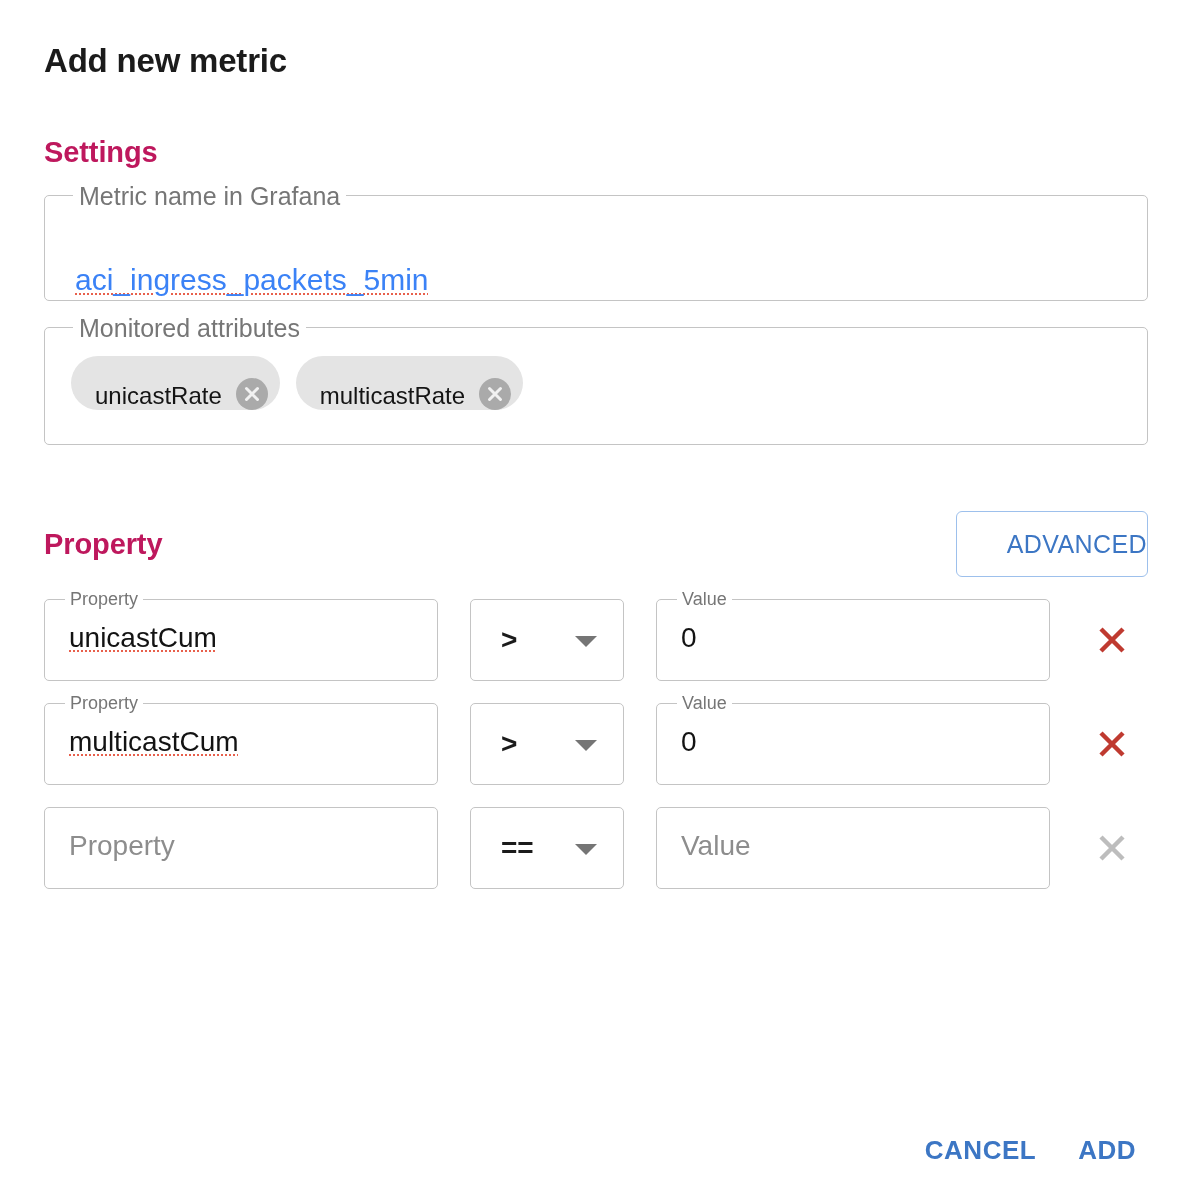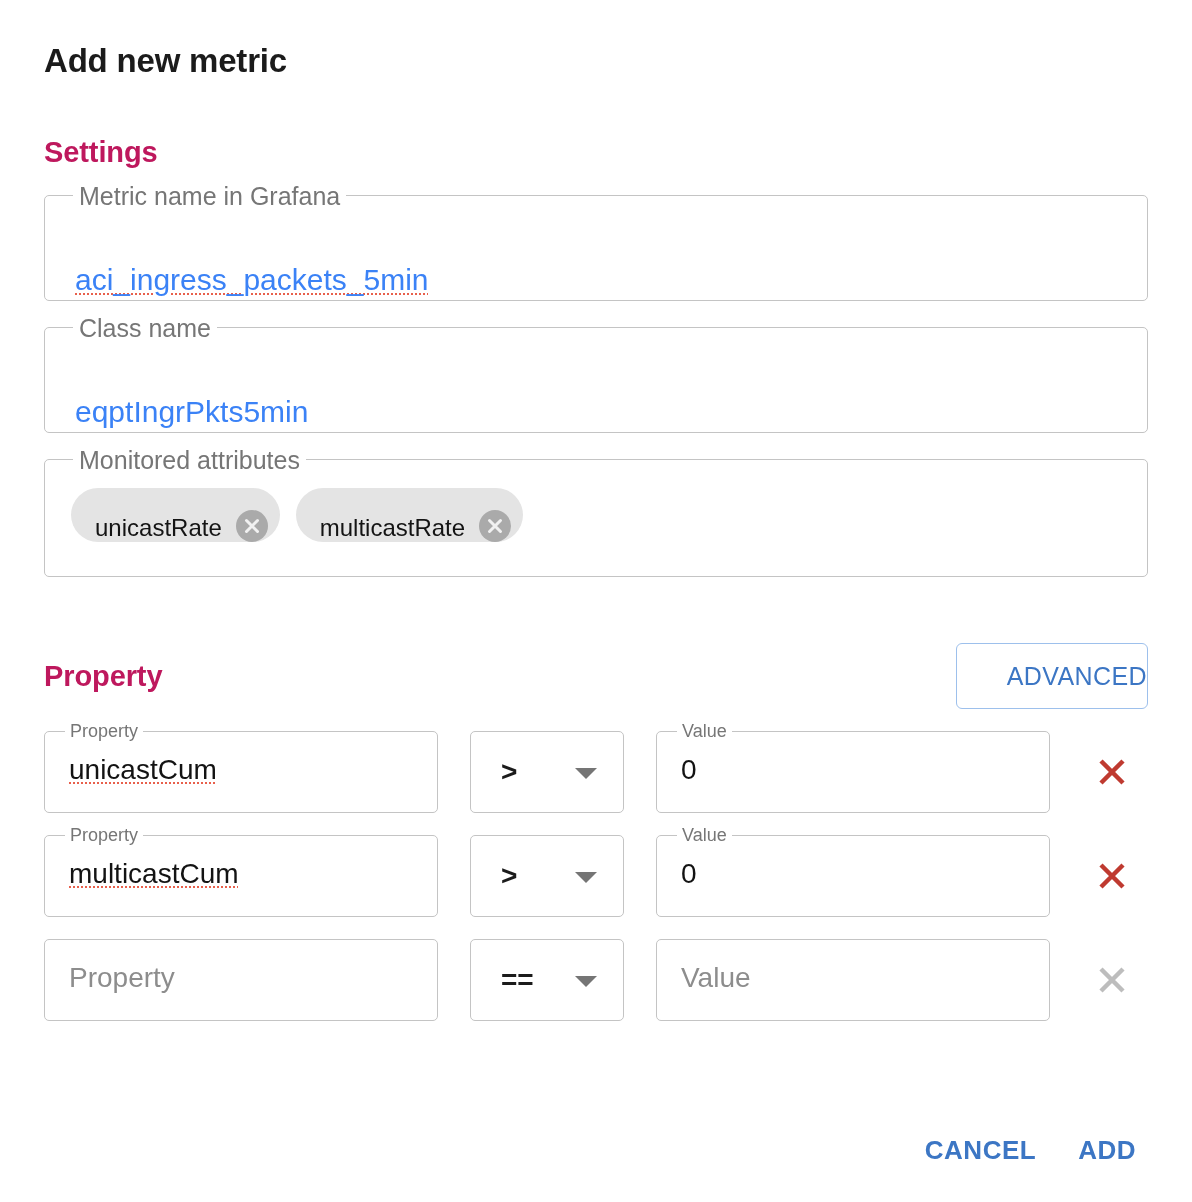--- a/index.html
+++ b/index.html
@@ -268,24 +268,20 @@
 
   <h1 class="dialog-title">Add new metric</h1>
 
   <h2 class="section-title settings-title">Settings</h2>
 
   <div class="field">
     <span class="field-label">Metric name in Grafana</span>
     <span class="field-value spell">aci_ingress_packets_5min</span>
   </div>
 
-  <div class="field">
-    <span class="field-label">Class name</span>
-    <span class="field-value">eqptIngrPkts5min</span>
-  </div>
 
   <div class="field chips-field">
     <span class="field-label">Monitored attributes</span>
     <div class="chips-row">
 
       <div class="chip">
         <span class="chip-label">unicastRate</span>
         <span class="chip-x">
           <svg width="32" height="32" viewBox="0 0 32 32" aria-hidden="true">
             <path d="M10.5 10.5 L21.5 21.5 M21.5 10.5 L10.5 21.5" stroke="#f1f1f1" stroke-width="3" stroke-linecap="round"></path>

